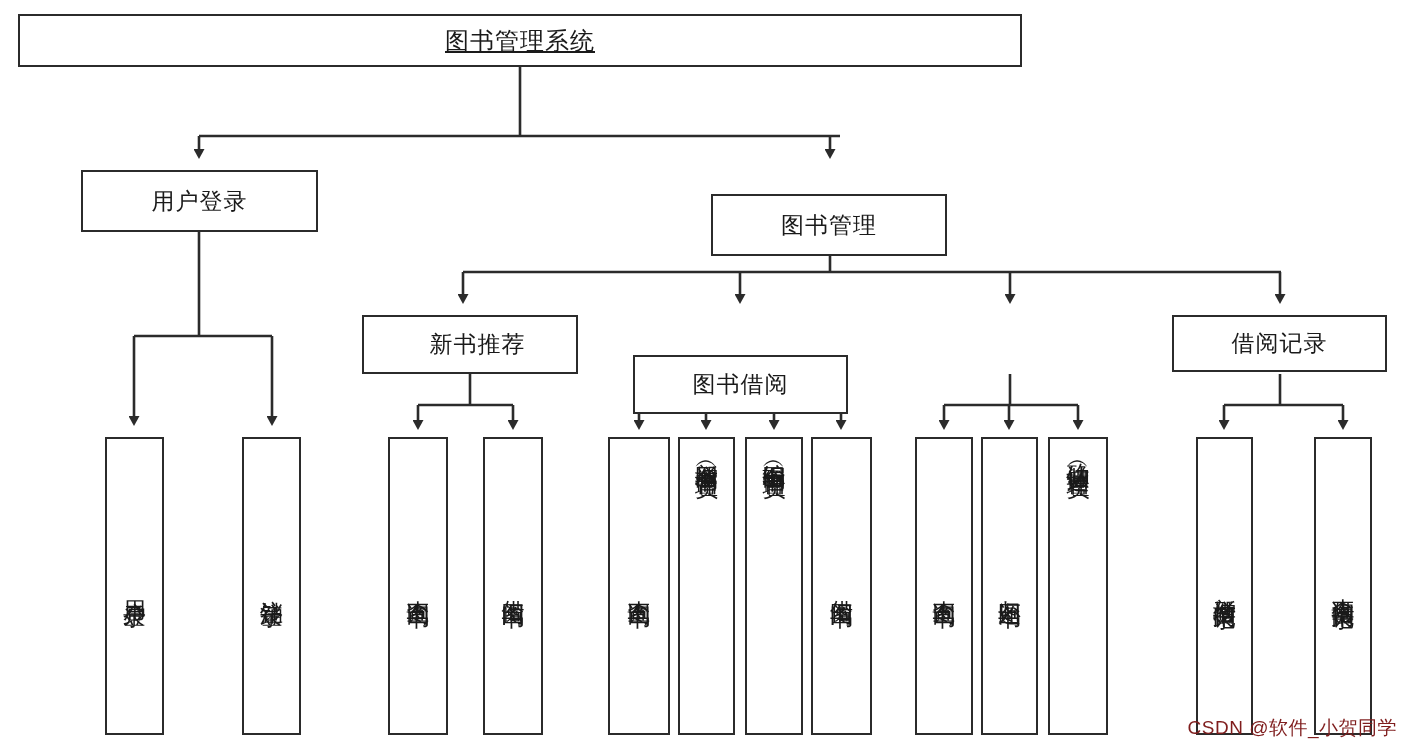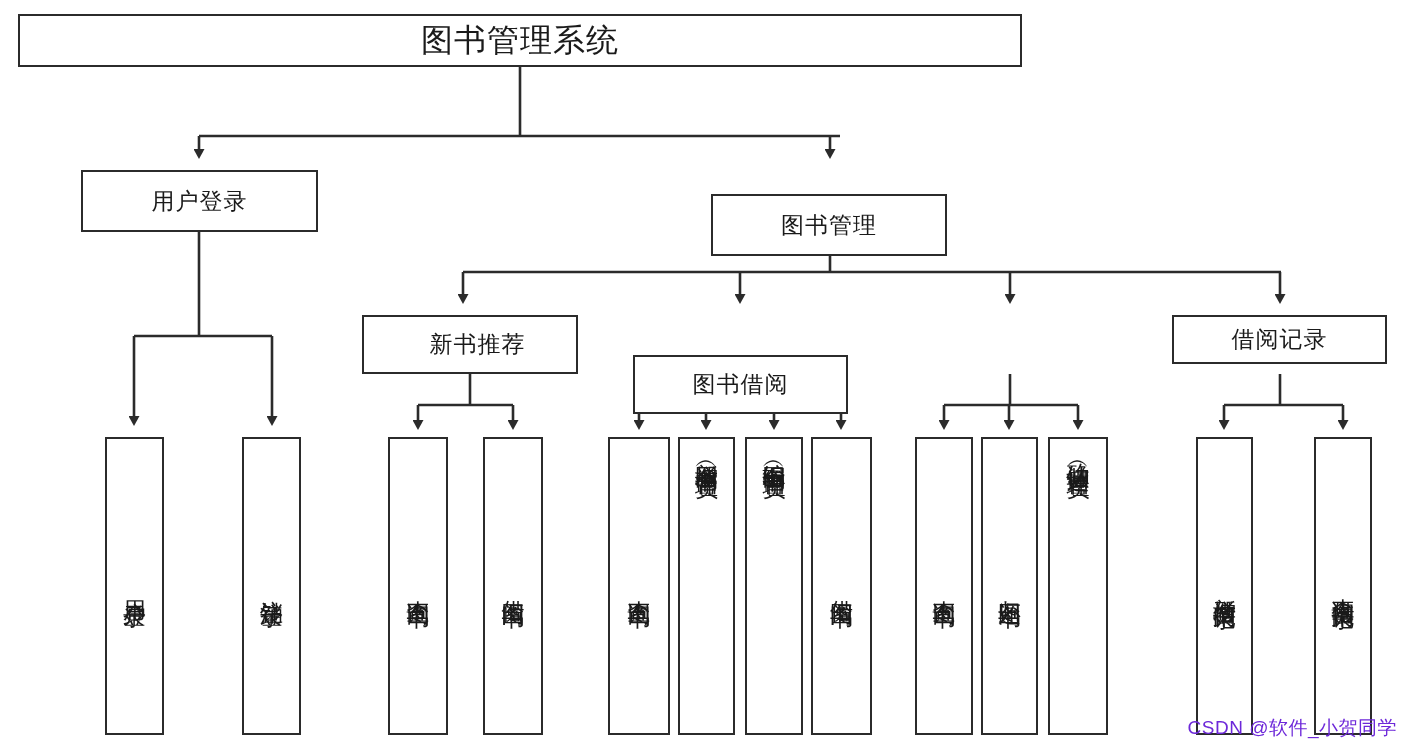--- a/index.html
+++ b/index.html
@@ -12,21 +12,21 @@
 
   .node{
     position:absolute;
     box-sizing:border-box;
     background:#ffffff;
     border:2.5px solid #2b2b2b;
     display:flex;align-items:center;justify-content:center;
     color:#1a1a1a;
   }
   .node.h-node{font-size:23px;letter-spacing:1px;}
-  .node.root{font-size:32px;letter-spacing:1px;}
+  .node.root{font-size:24px;letter-spacing:1px;text-decoration:underline;}
 
   
   .node.leaf{
     padding:6px 2px;
   }
   .leaf .vtext{
     writing-mode:vertical-rl;
     text-orientation:upright;
     font-size:23px;
     line-height:1.08;
@@ -34,21 +34,21 @@
     white-space:nowrap;
     text-align:center;
     color:#1a1a1a;
   }
   .leaf.top-align{align-items:flex-start;}
 
   .watermark{
     position:absolute;
     right:8px;bottom:6px;
     font-size:19px;
-    color:#6d28d9;
+    color:#7f1d1d;
     letter-spacing:0.5px;
     white-space:nowrap;
     pointer-events:none;
   }
 </style>
 </head>
 <body>
 
 <div id="stage">
 
@@ -112,21 +112,21 @@
   <div class="node h-node" style="left:711px;top:170px;width:236px;height:62px;margin-top:24px;">
     <span>图书管理</span>
   </div>
 
   <div class="node h-node" style="left:362px;top:315px;width:216px;height:59px;padding-left:15px;">
     <span>新书推荐</span>
   </div>
   <div class="node h-node" style="left:633px;top:315px;width:215px;height:59px;margin-top:40px;">
     <span>图书借阅</span>
   </div>
-  <div class="node h-node" style="left:1172px;top:315px;width:215px;height:49px;">
+  <div class="node h-node" style="left:1172px;top:315px;width:215px;height:57px;">
     <span>借阅记录</span>
   </div>
 
   <div class="node leaf" style="left:105px;top:437px;width:59px;height:298px;">
     <span class="vtext">用户登录</span>
   </div>
   <div class="node leaf" style="left:242px;top:437px;width:59px;height:298px;">
     <span class="vtext">注销登录</span>
   </div>
 

